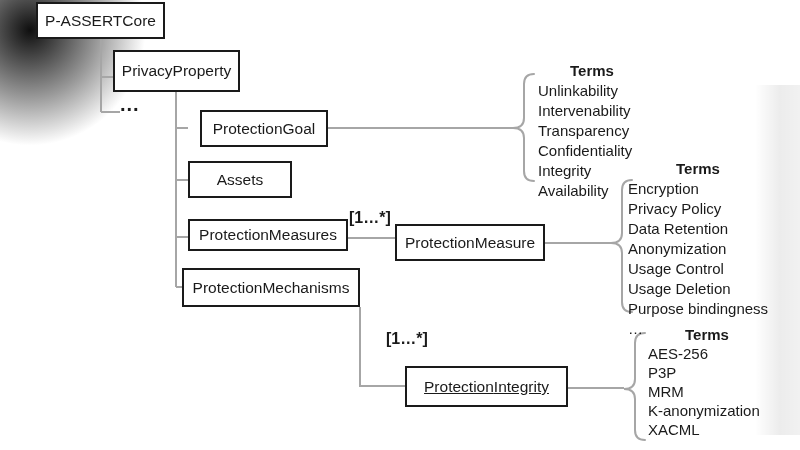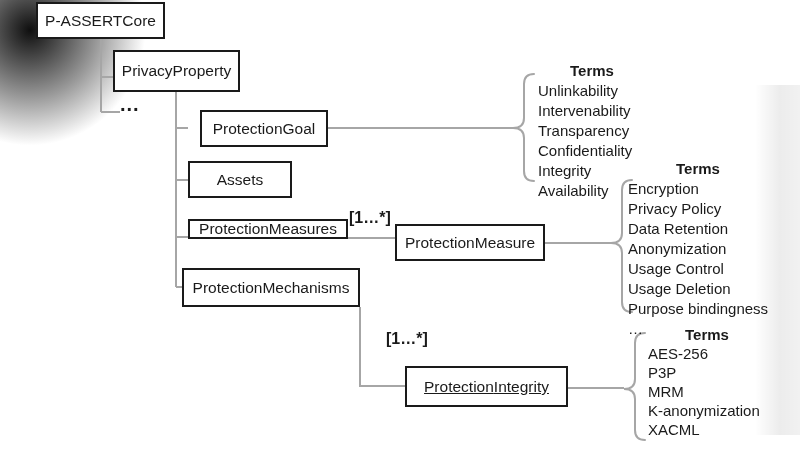--- a/index.html
+++ b/index.html
@@ -60,21 +60,21 @@
   <div class="box" style="left:36px;top:2px;width:129px;height:37px;">P-ASSERTCore</div>
 
   <div class="box" style="left:113px;top:50px;width:127px;height:42px;">PrivacyProperty</div>
 
   <div class="ellipsis-node" style="left:120px;top:93px;">...</div>
 
   <div class="box" style="left:200px;top:110px;width:128px;height:37px;">ProtectionGoal</div>
 
   <div class="box" style="left:188px;top:161px;width:104px;height:37px;">Assets</div>
 
-  <div class="box" style="left:188px;top:219px;width:160px;height:20px;">ProtectionMeasures</div>
+  <div class="box" style="left:188px;top:219px;width:160px;height:32px;">ProtectionMeasures</div>
 
   <div class="box" style="left:182px;top:268px;width:178px;height:39px;">ProtectionMechanisms</div>
 
   <div class="box" style="left:395px;top:224px;width:150px;height:37px;">ProtectionMeasure</div>
 
   <div class="box two-line" style="left:405px;top:366px;width:163px;height:41px;">
     <span>Protection</span>
     <span>Integrity</span>
   </div>
 

